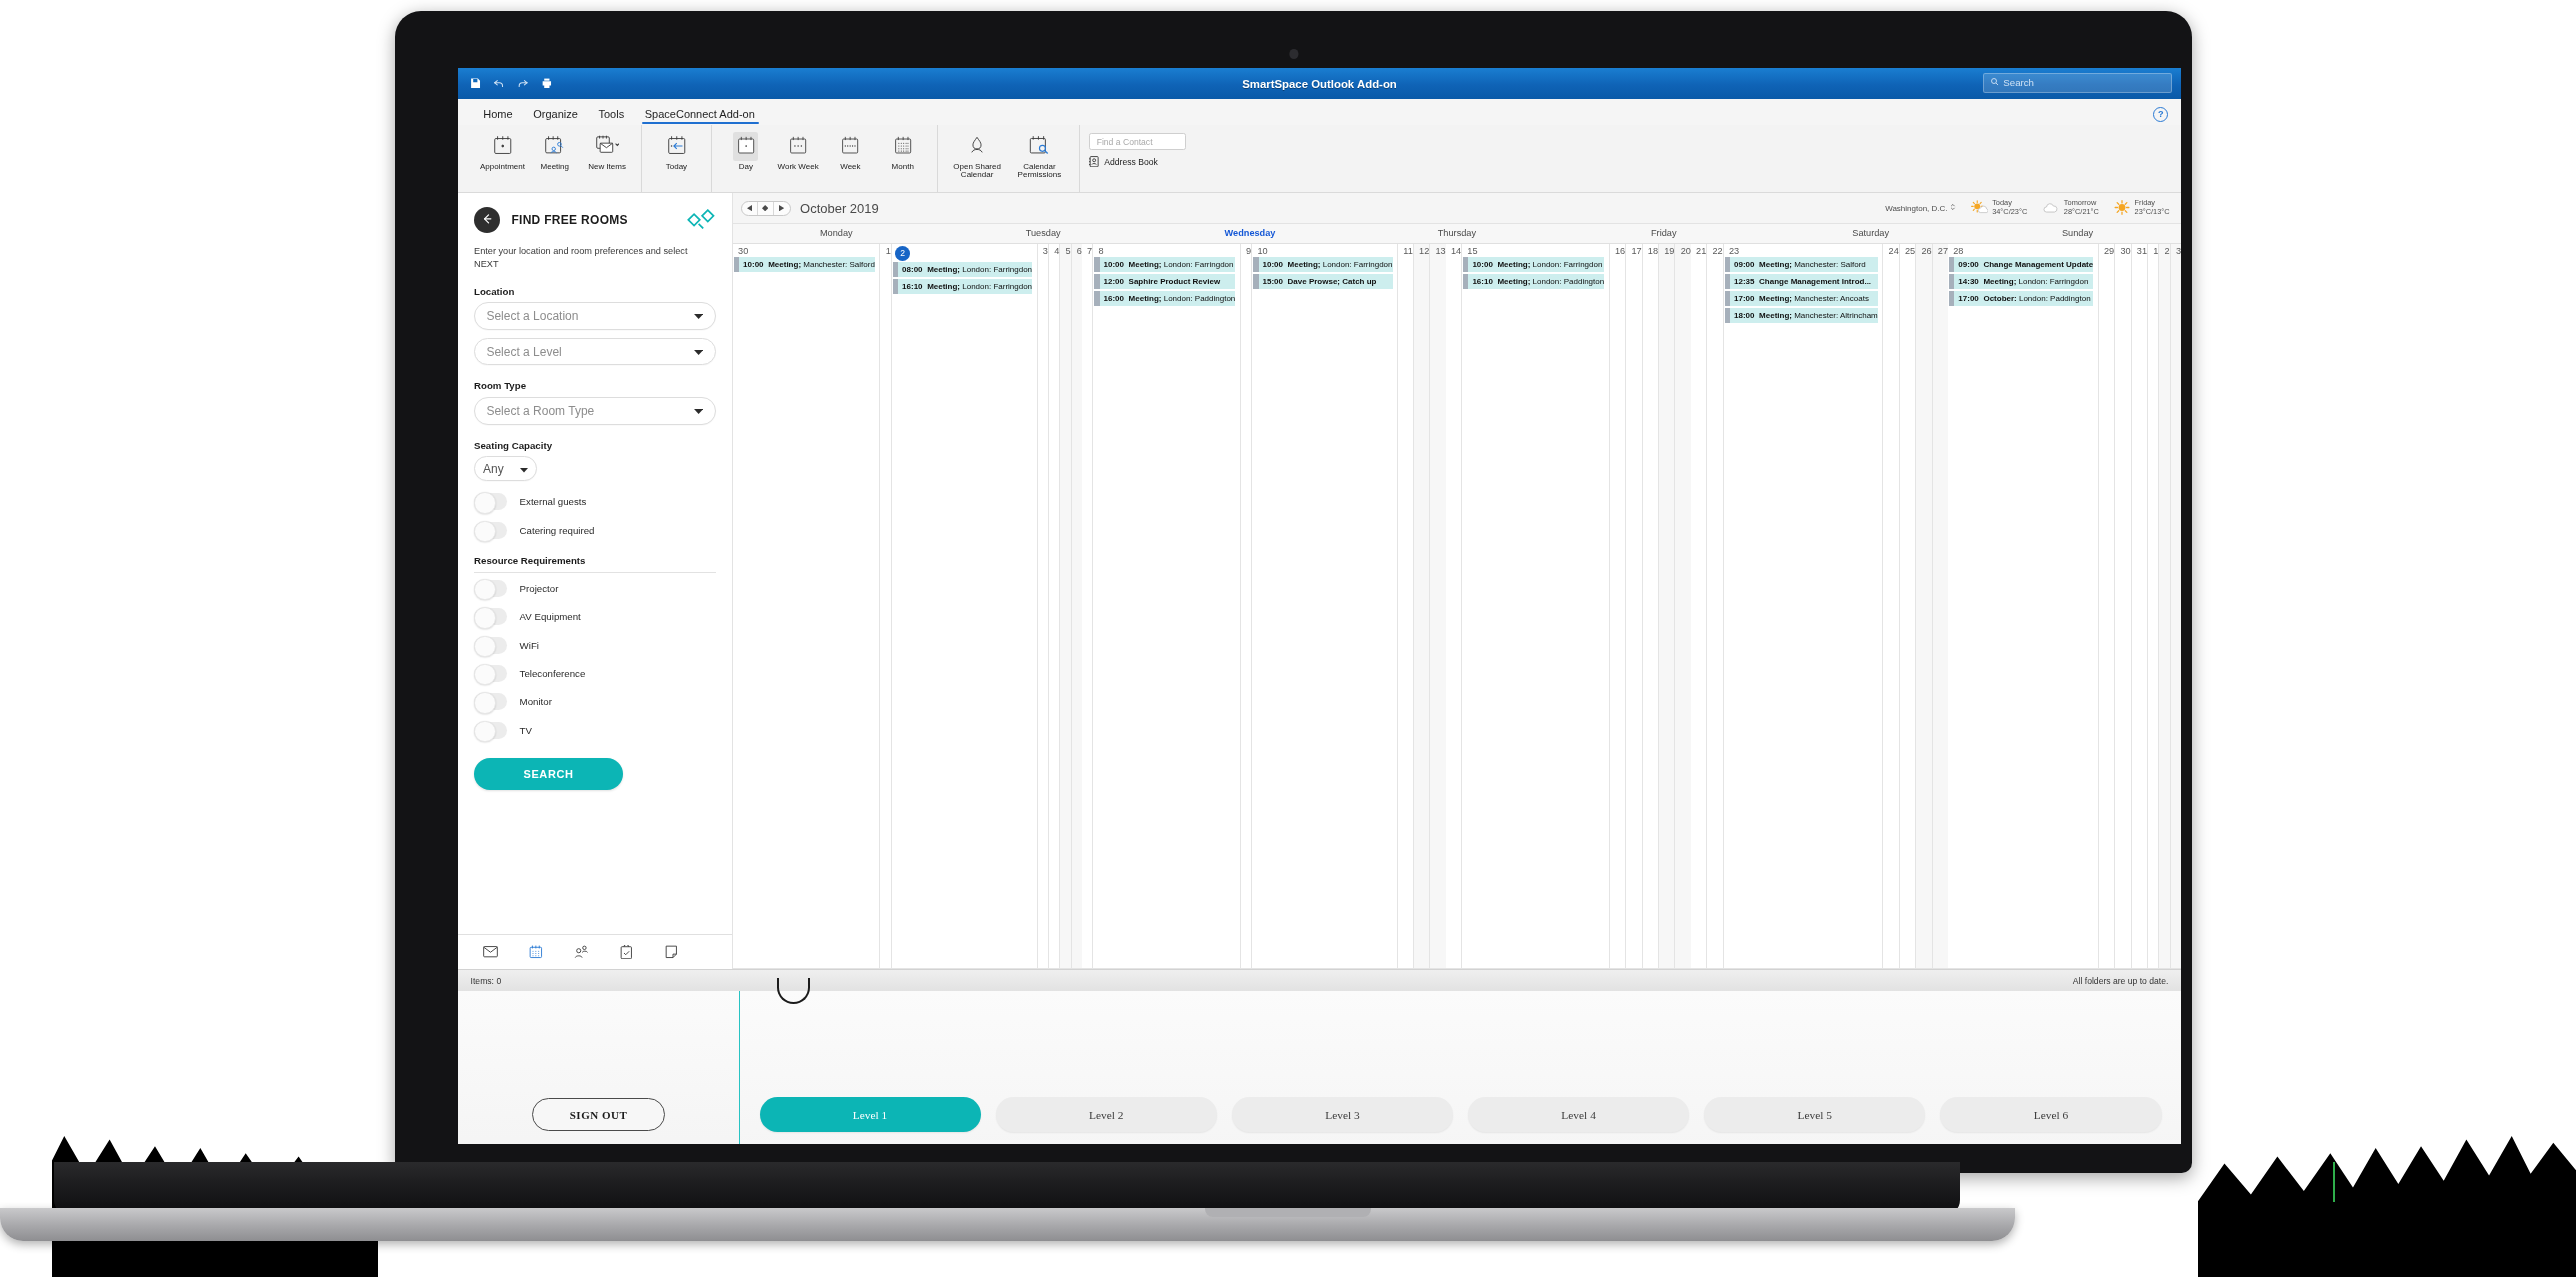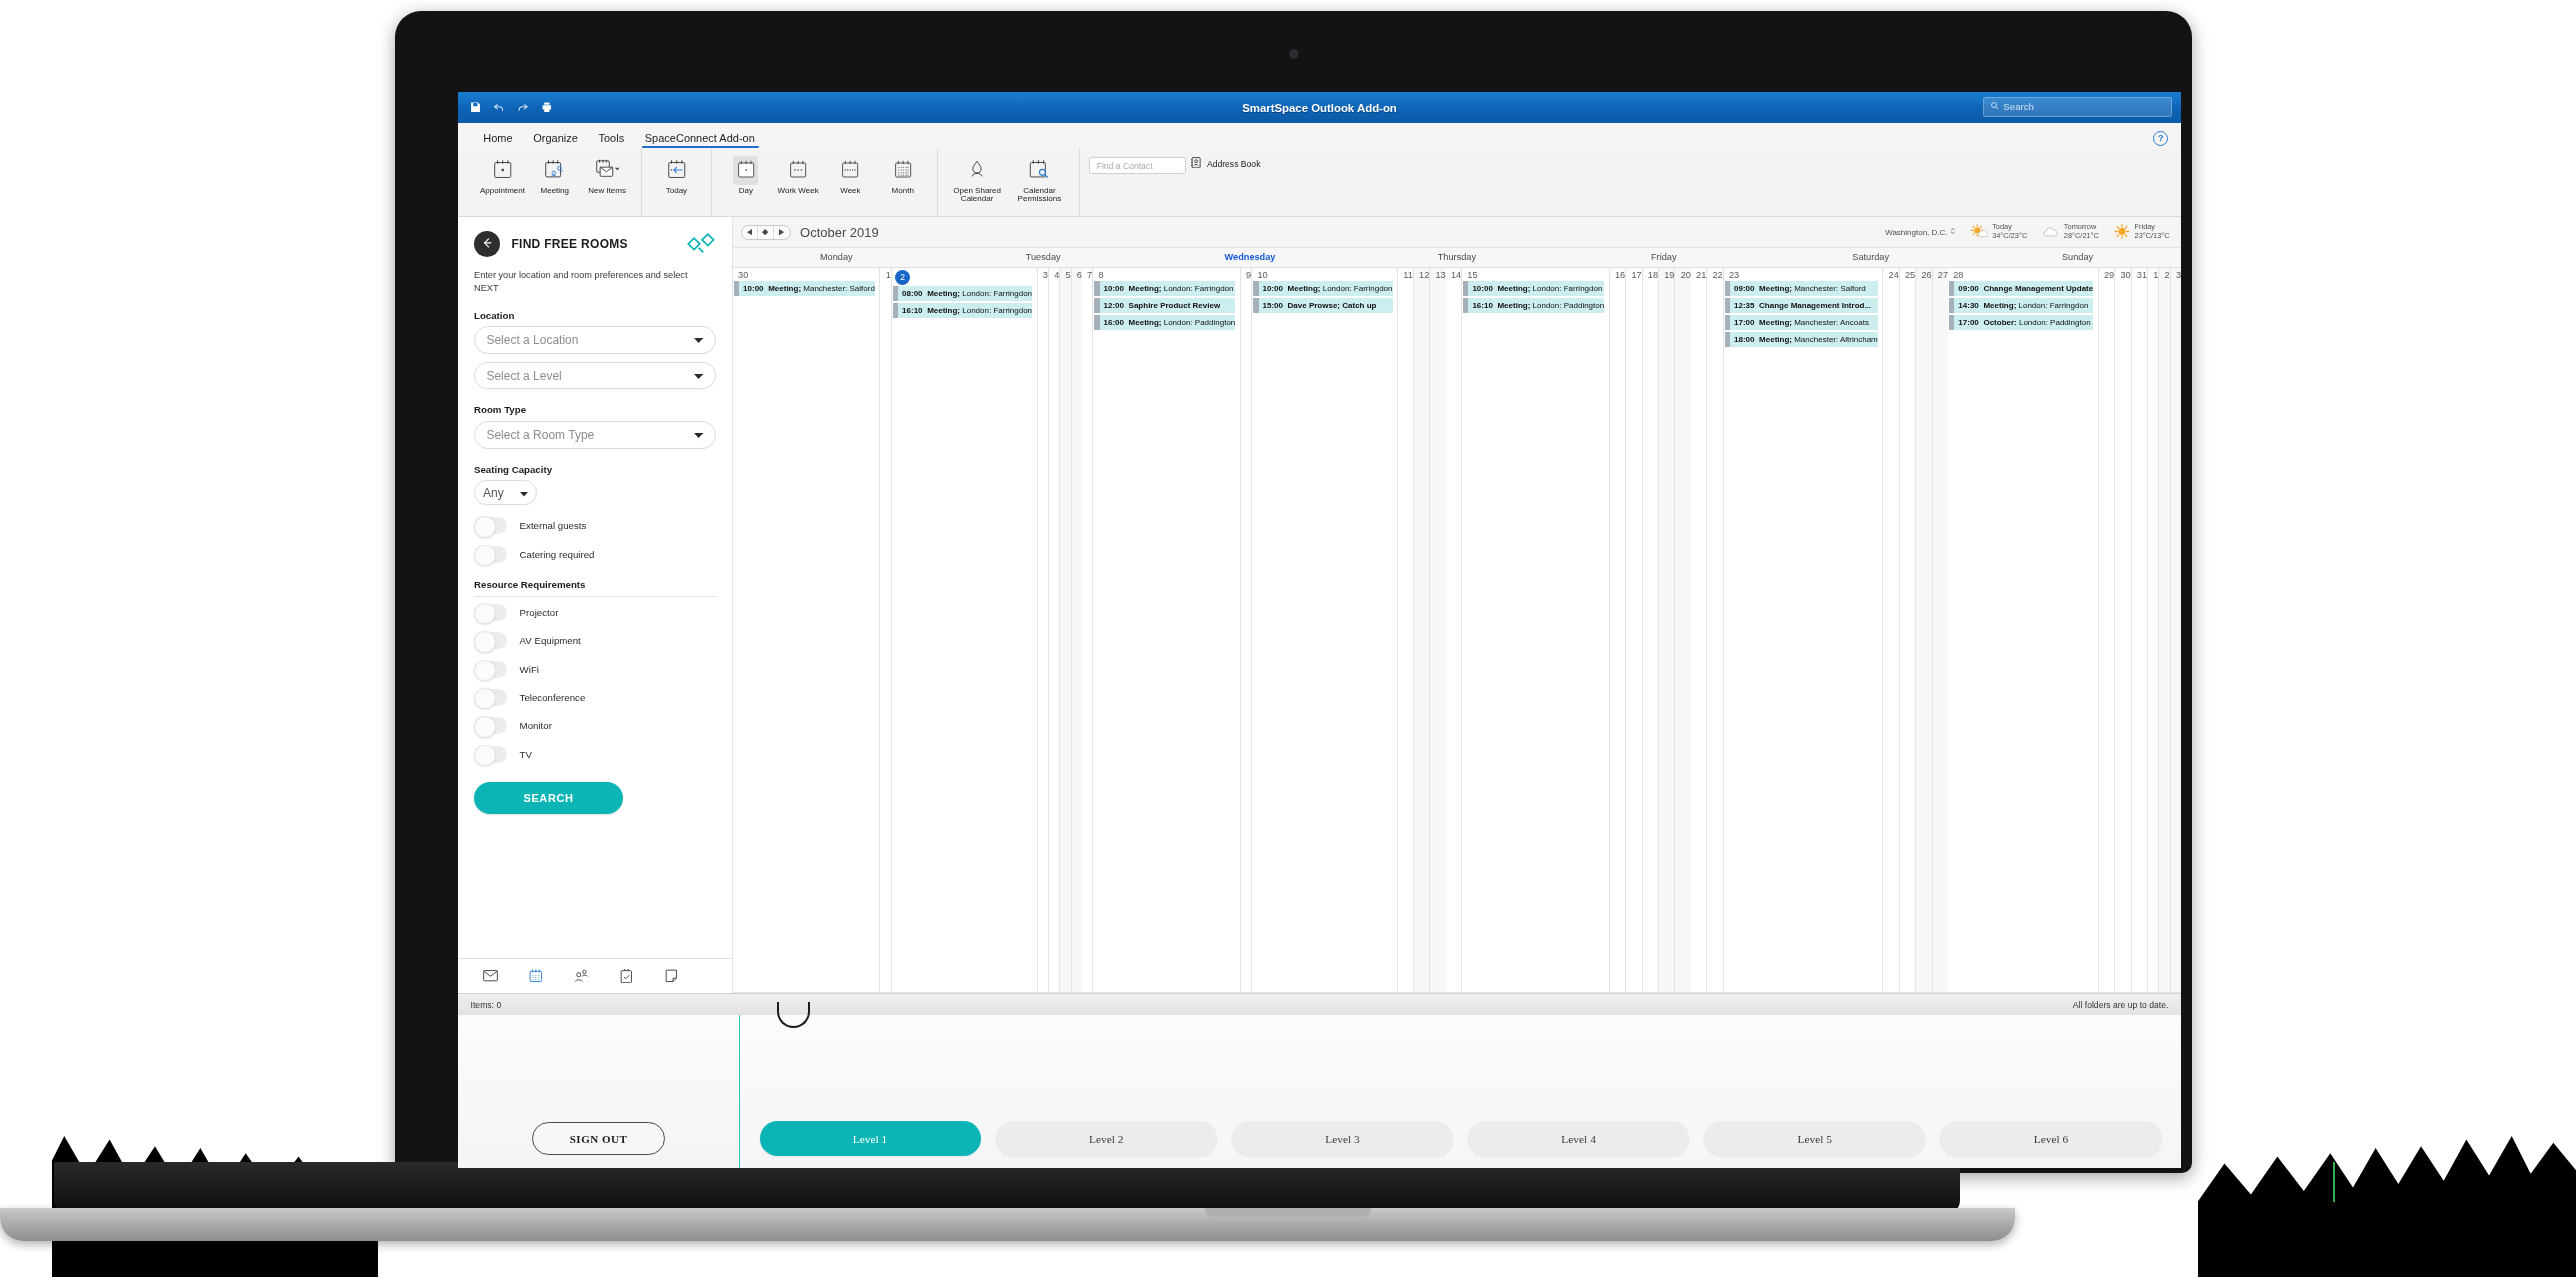--- a/index.html
+++ b/index.html
@@ -51,21 +51,21 @@
   .splat.r { right: 0; top: 1105px; width: 378px; height: 172px;
     clip-path: polygon(0 56%, 7% 34%, 14% 52%, 21% 30%, 28% 50%, 35% 28%, 41% 48%, 47% 25%,
       53% 46%, 59% 24%, 65% 44%, 71% 20%, 77% 41%, 83% 18%, 88% 40%, 94% 22%, 100% 38%,
       100% 100%, 0 100%);
   }
   .splat-accent { position: absolute; width: 1.7px; height: 40px; background: #2fae4b; }
   .white-block { position: absolute; background: #fff; }
 
   
   .app {
-    position: absolute; left: 458px; top: 92px;
+    position: absolute; left: 458px; top: 68px;
     width: 1723px; height: 1076px;
     background: #14b8a6; overflow: hidden;
   }
 
   
   .titlebar {
     position: relative; height: 31px;
     background: linear-gradient(180deg,#1a7ed1 0%,#0f63b6 55%,#0a5aa8 100%);
     display: flex; align-items: center;
   }
@@ -115,21 +115,21 @@
   }
   .rgroup { display: flex; align-items: flex-start; padding: 4.6px 9.2px 0 9.2px;
     border-right: 0.6px solid #d9d9d9; gap: 2.3px; }
   .rgroup:last-child { border-right: none; }
   .ritem { width: 50px; display: flex; flex-direction: column; align-items: center;
     gap: 1.7px; padding-top: 2.3px; cursor: default; }
   .ritem.wide { width: 60px; }
   .ritem .ico { height: 29px; display: flex; align-items: center; justify-content: center; }
   .ritem .lbl { font-size: 8px; color: #1b1b1b; text-align: center; line-height: 8px; }
   .ritem.sel .ico { background: #e0e0e0; border-radius: 2.3px; padding: 1.1px 3.4px; }
-  .rgroup.contact { flex-direction: row; justify-content: flex-start;
+  .rgroup.contact { flex-direction: column; justify-content: flex-start;
     align-items: flex-start; padding-top: 8px; gap: 5.7px; }
   .find-contact {
     width: 97px; height: 17px; border: 0.6px solid #cfcfcf; border-radius: 2.3px;
     background: #fff; display: flex; align-items: center; padding-left: 6.9px;
     color: #a9a9a9; font-size: 8.6px;
   }
   .addr-book { display: flex; align-items: center; gap: 5.2px; font-size: 8.6px; color: #1b1b1b; }
 
   
   .content { display: flex; height: 776px; background: #fff; }

